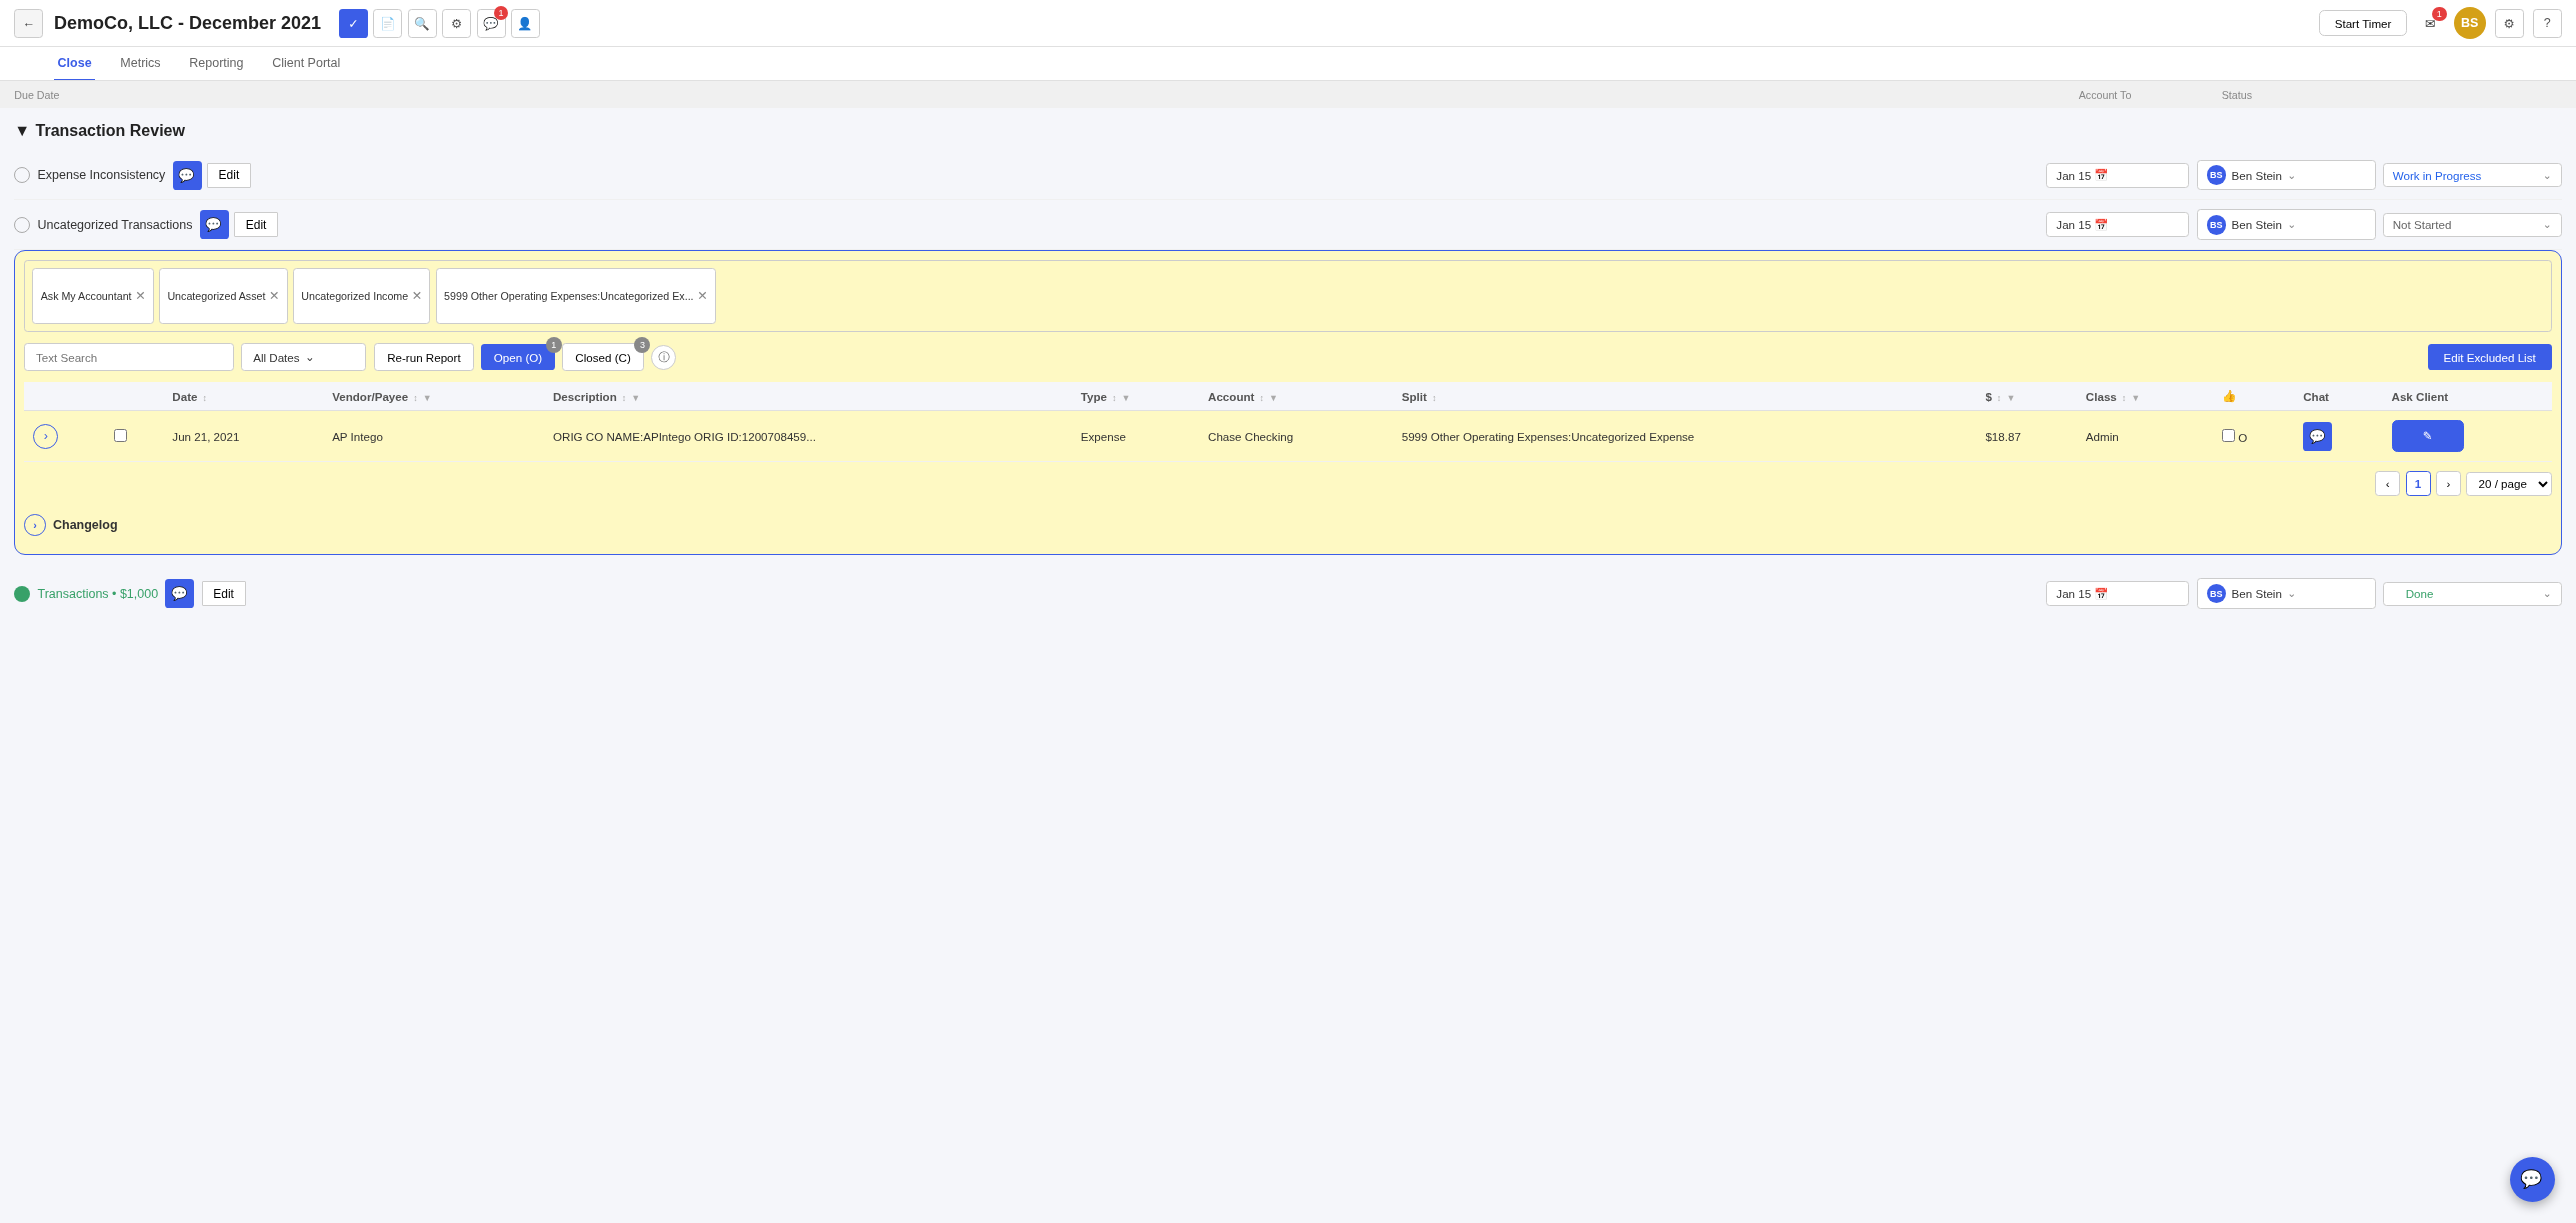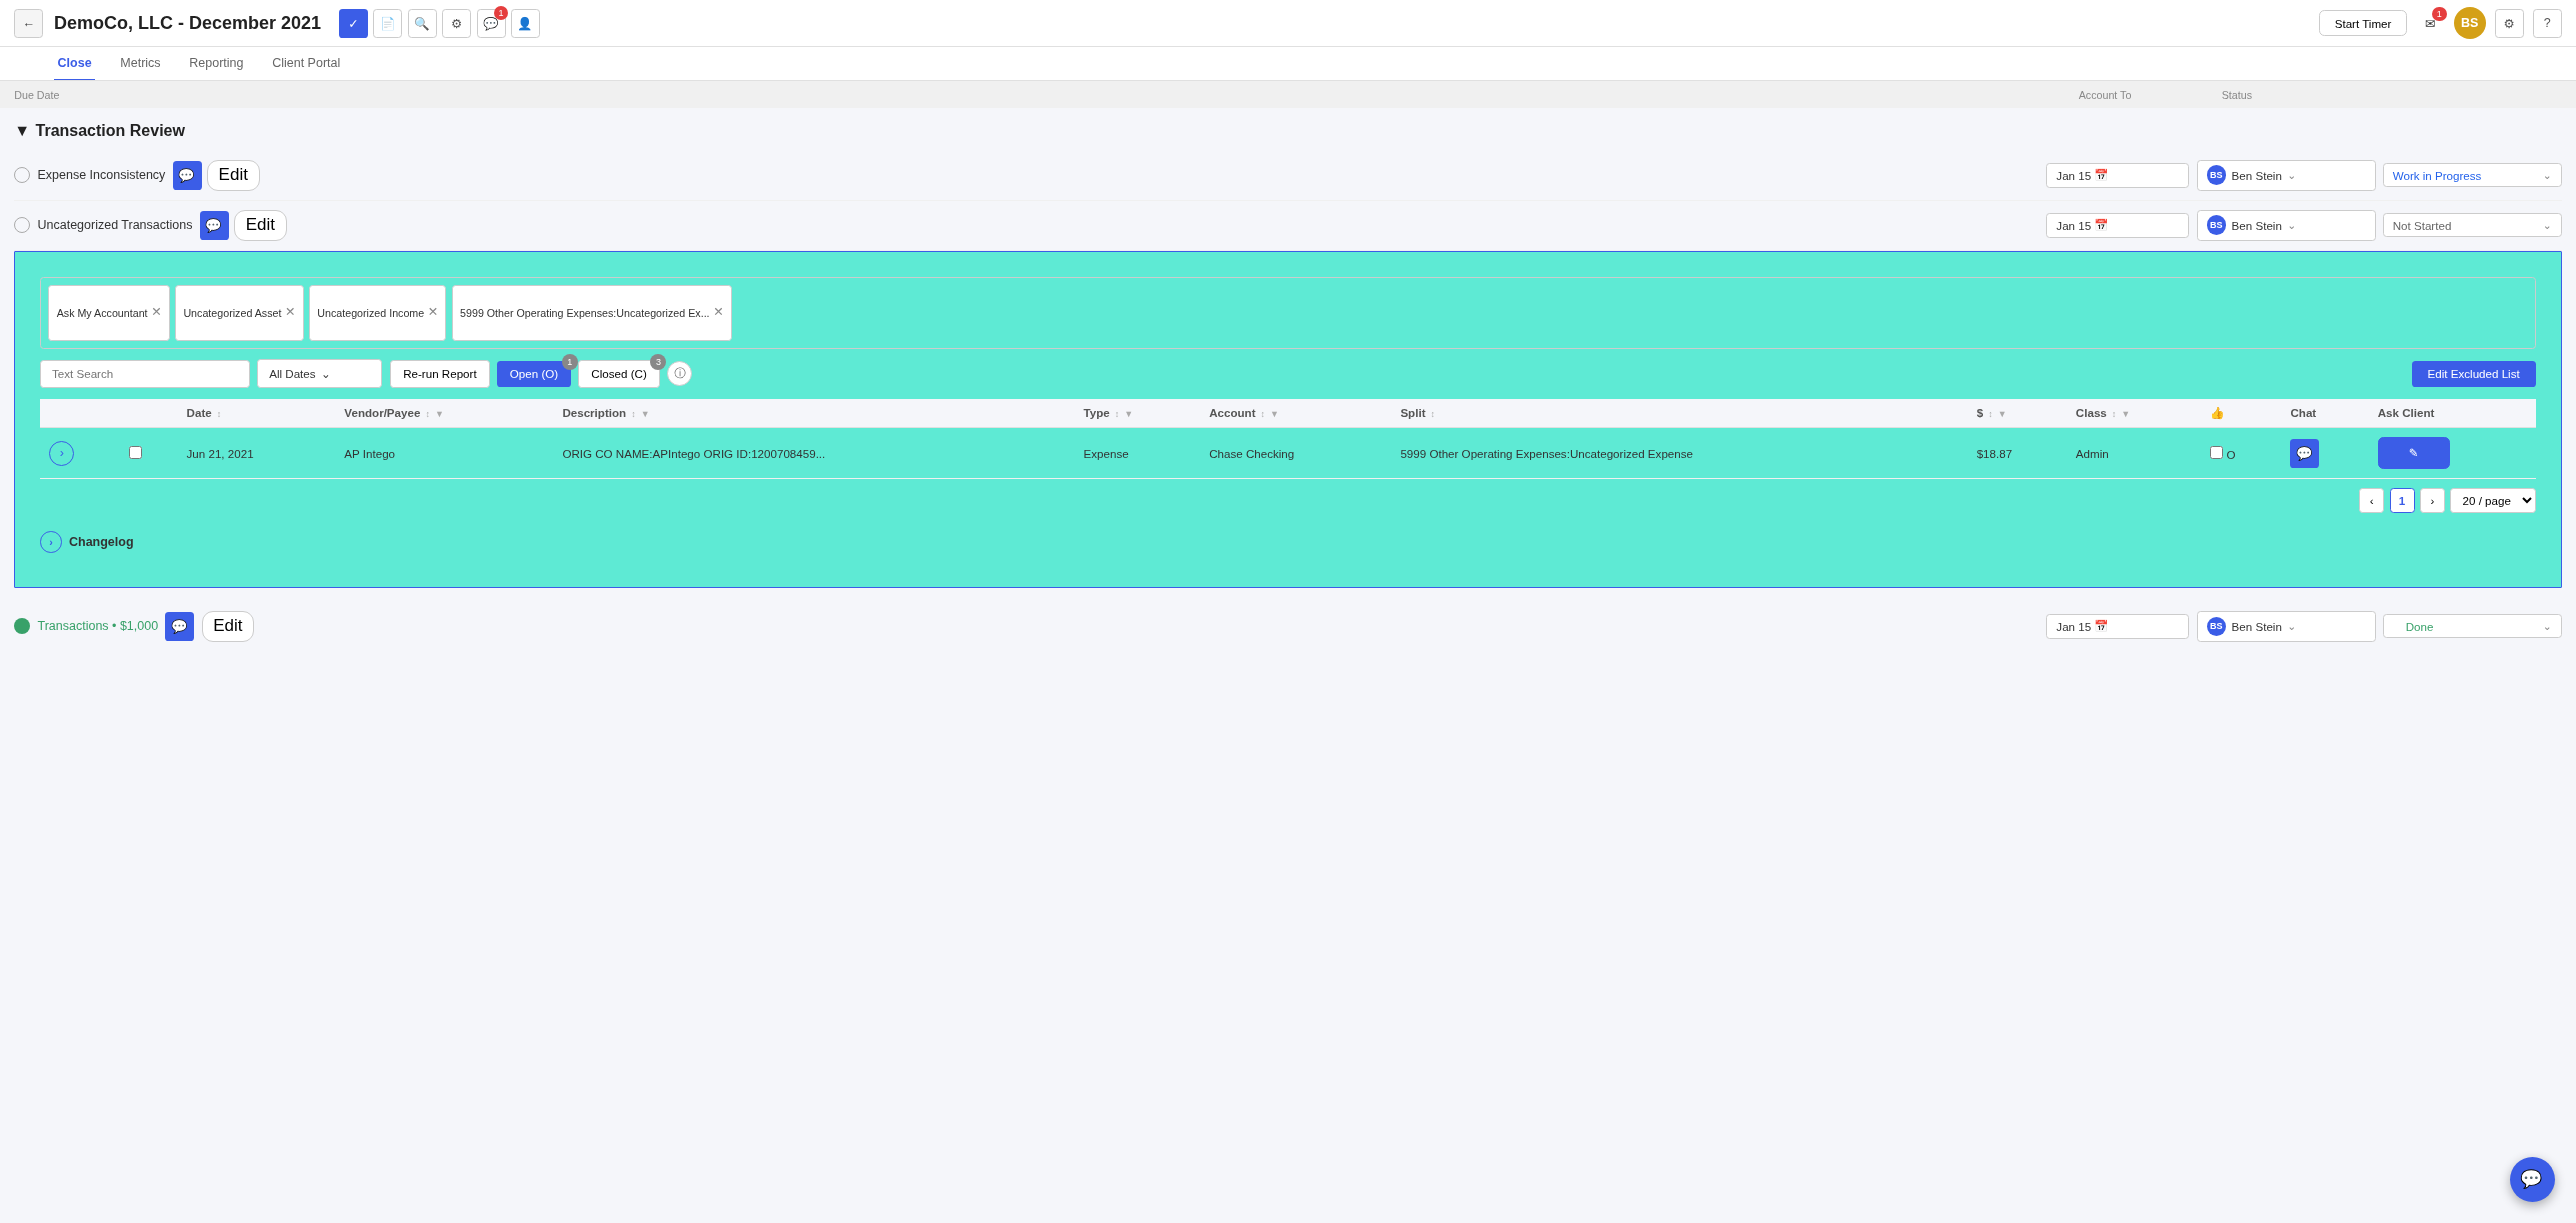--- a/index.html
+++ b/index.html
@@ -33,30 +33,30 @@
 
     
     .section-heading { font-size: 16px; font-weight: 700; color: #222; margin-bottom: 10.7px; display: flex; align-items: center; gap: 5.4px; cursor: pointer; }
 
     
     .task-row { display: grid; grid-template-columns: 1fr 143px 179px 179px; align-items: center; padding: 9px 0; border-bottom: 0.9px solid #f0f0f0; gap: 7.2px; }
     .task-name { display: flex; align-items: center; gap: 7.2px; font-size: 12.5px; color: #333; }
     .task-circle { width: 16px; height: 16px; border-radius: 50%; border: 1.8px solid #aaa; display: inline-block; flex-shrink: 0; }
     .task-actions { display: flex; align-items: center; gap: 5.4px; }
     .chat-btn { width: 29px; height: 29px; border-radius: 3.6px; background: #3b5de7; color: #fff; border: none; cursor: pointer; display: flex; align-items: center; justify-content: center; }
-    .edit-btn { border: 0.9px solid #ccc; background: #fff; padding: 4.5px 10.7px; border-radius: 11px; cursor: pointer; font-size: 17px; }
+    .edit-btn { border: 0.9px solid #ccc; background: #fff; padding: 4.5px 10.7px; border-radius: 1px; cursor: pointer; font-size: 12px; }
     .date-field { border: 0.9px solid #ccc; background: #fff; padding: 4.5px 9px; border-radius: 3.6px; font-size: 11.6px; display: flex; align-items: center; gap: 3.6px; }
     .assignee-field { border: 0.9px solid #ccc; background: #fff; padding: 4.5px 9px; border-radius: 3.6px; font-size: 11.6px; display: flex; align-items: center; gap: 5.4px; min-width: 143px; }
     .assignee-avatar { width: 19.7px; height: 19.7px; border-radius: 50%; background: #3b5de7; color: #fff; font-size: 9px; font-weight: 700; display: flex; align-items: center; justify-content: center; }
     .status-field { border: 0.9px solid #ccc; background: #fff; padding: 4.5px 9px; border-radius: 3.6px; font-size: 11.6px; display: flex; align-items: center; justify-content: space-between; min-width: 143px; cursor: pointer; }
     .status-wip { color: #2563eb; font-weight: 500; }
     .status-ns { color: #666; }
 
     
-    .expanded-panel { border: 1.8px solid #3b5de7; border-radius: 1px; margin-bottom: 14.3px; background: #5eead4; padding: 25px; }
+    .expanded-panel { border: 1.8px solid #3b5de7; border-radius: 11px; margin-bottom: 14.3px; background: #fef9c3; padding: 9px; }
 
     
     .tags-area { border: 0.9px solid #ccc; border-radius: 3.6px; padding: 7.2px; display: flex; flex-wrap: wrap; gap: 5.4px; min-height: 72px; margin-bottom: 10.7px; }
     .tag { background: #fff; border: 0.9px solid #ccc; border-radius: 3.6px; padding: 2.7px 7.2px; font-size: 10.7px; display: flex; align-items: center; gap: 3.6px; }
     .tag-close { cursor: pointer; color: #888; font-size: 12.5px; line-height: 1; }
 
     
     .panel-toolbar { display: flex; align-items: center; gap: 7.2px; margin-bottom: 10.7px; flex-wrap: wrap; }
     .search-input { border: 0.9px solid #ccc; border-radius: 3.6px; padding: 6.3px 10.7px; font-size: 11.6px; width: 210px; background: #fff; }
     .date-select { border: 0.9px solid #ccc; border-radius: 3.6px; padding: 6.3px 10.7px; font-size: 11.6px; background: #fff; cursor: pointer; display: flex; align-items: center; gap: 5.4px; min-width: 125px; }

